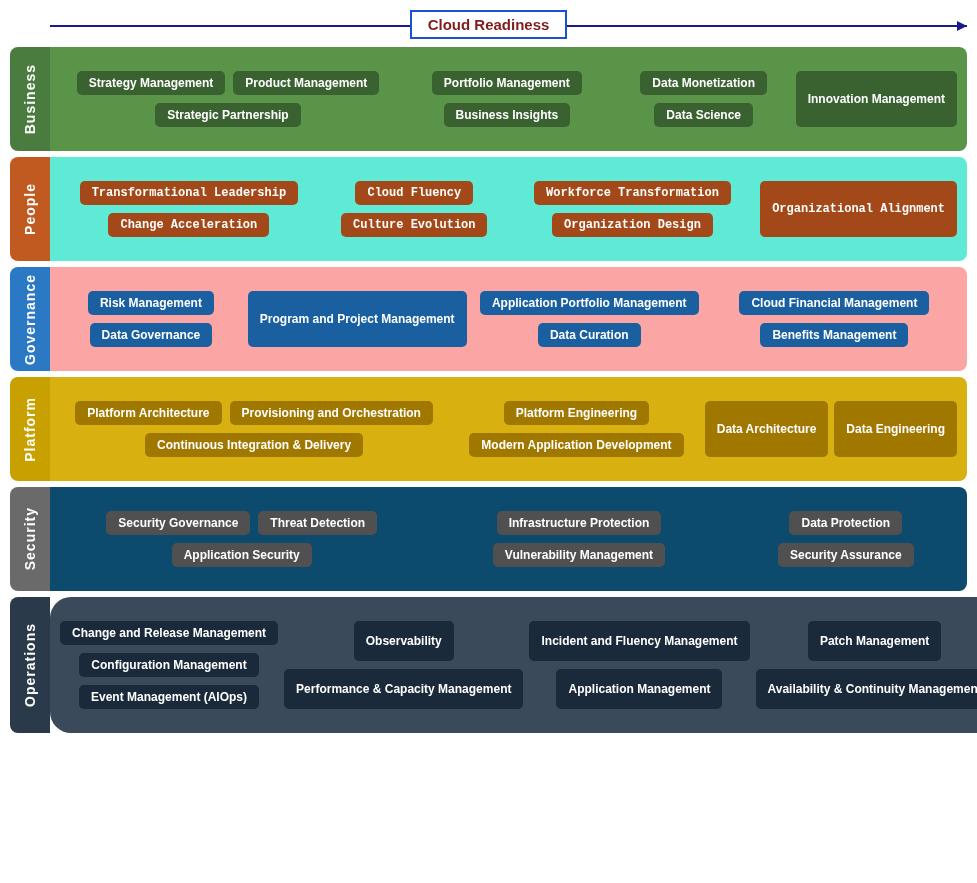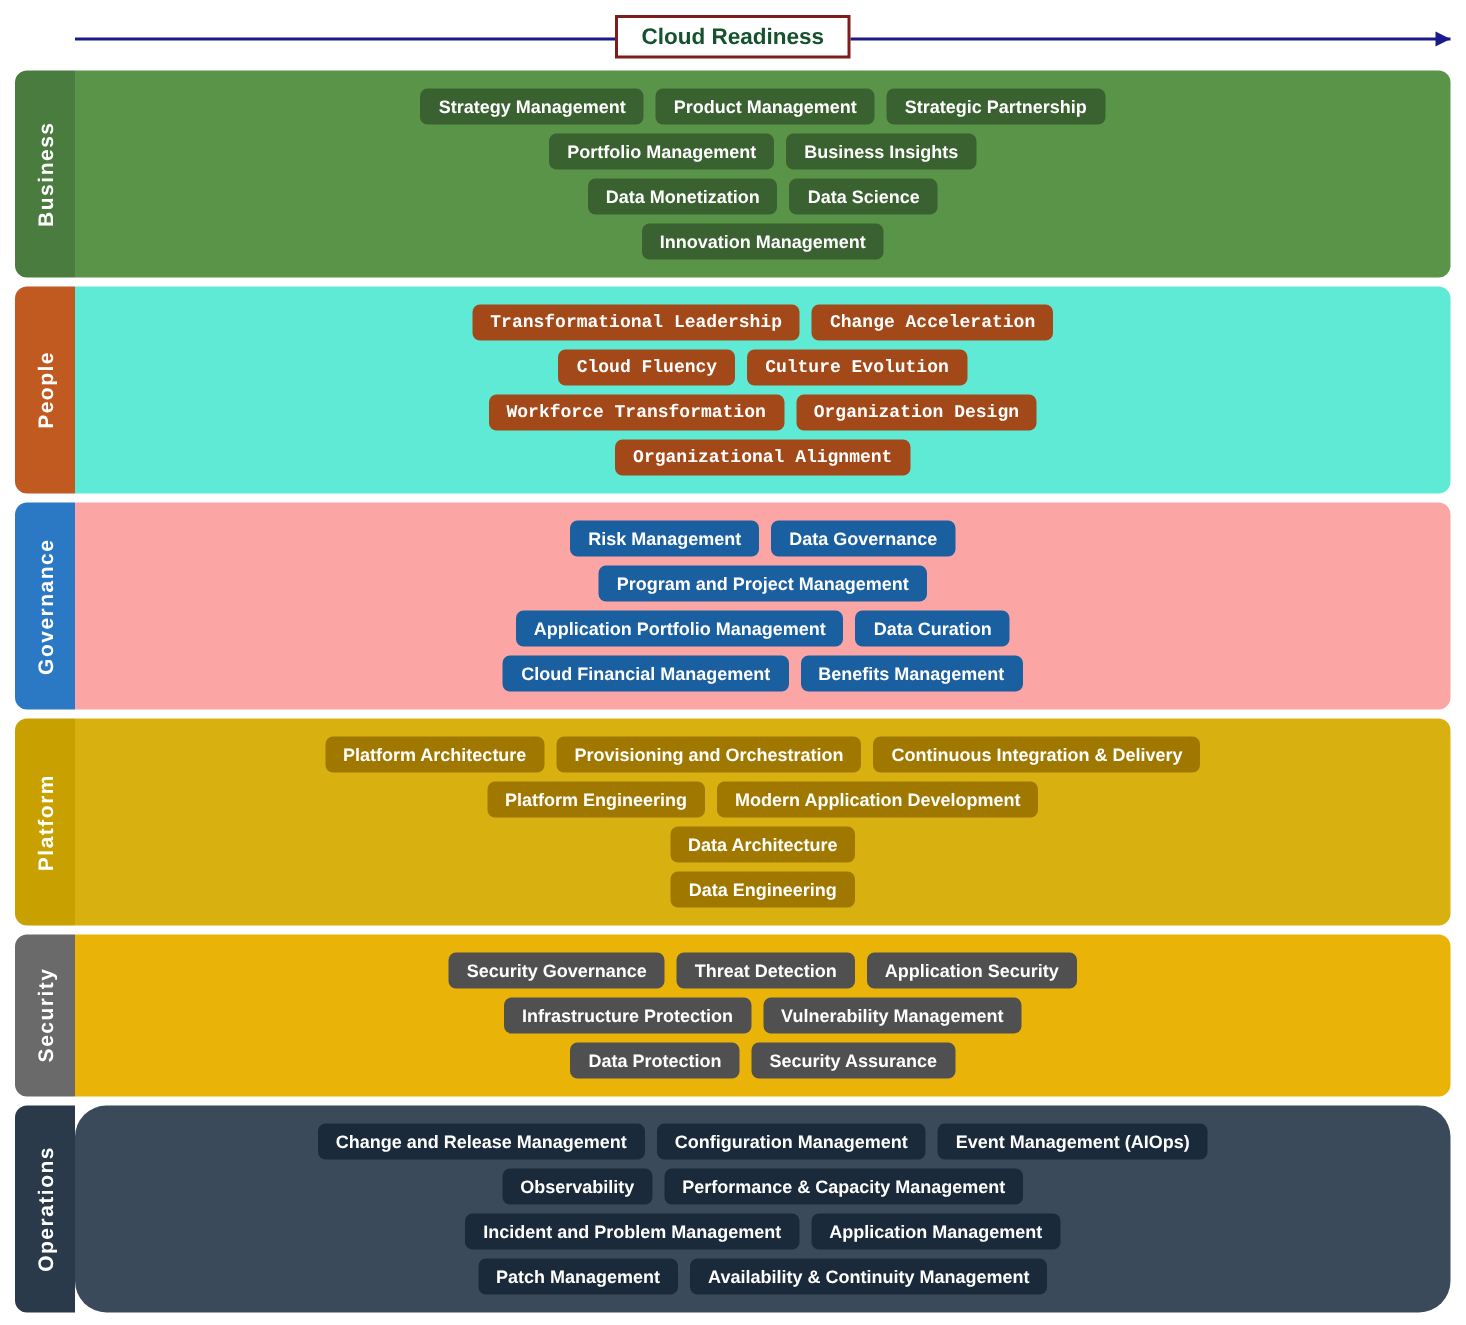--- a/index.html
+++ b/index.html
@@ -33,26 +33,26 @@
       content: '';
       position: absolute;
       right: 0;
       top: -4px;
       border-left: 10px solid #1a1a8c;
       border-top: 5px solid transparent;
       border-bottom: 5px solid transparent;
     }
 
     .header-title-box {
-      border: 2px solid #7f1d1d;
+      border: 2px solid #1d4ed8;
       background: #fff;
       padding: 4px 16px;
       font-weight: bold;
       font-size: 15px;
-      color: #14532d;
+      color: #7f1d1d;
       z-index: 1;
       position: relative;
     }
 
     .section {
       display: flex;
       flex-direction: row;
       margin-bottom: 6px;
       border-radius: 10px;
       overflow: visible;
@@ -73,23 +73,23 @@
       transform: rotate(180deg);
       font-weight: bold;
       font-size: 14px;
       color: #fff;
       letter-spacing: 1px;
     }
 
     .section-content {
       flex: 1;
       border-radius: 0 8px 8px 0;
-      padding: 12px 10px;
-      display: flex;
-      flex-direction: column;
+      padding: 24px 10px;
+      display: flex;
+      flex-direction: row;
       gap: 6px;
     }
 
     .row {
       display: flex;
       flex-direction: row;
       gap: 8px;
       justify-content: center;
       flex-wrap: wrap;
     }
@@ -123,21 +123,21 @@
     .governance-content { background: #fca5a5; }
 
     
     .platform-bg { background: #c8a000; }
     .platform-chip { background: #a07800; }
     .platform-content { background: #d8b010; }
 
     
     .security-bg { background: #6a6a6a; }
     .security-chip { background: #505050; }
-    .security-content { background: #eab308; }
+    .security-content { background: #0c4a6e; }
 
     
     .operations-bg { background: #2a3a4a; }
     .operations-chip { background: #1a2a3a; }
     .operations-content { background: #3a4a5a; border-radius: 21px; }
 
   </style>
 </head>
 <body>
 
@@ -264,21 +264,21 @@
         <div class="row">
           <div class="chip operations-chip">Change and Release Management</div>
           <div class="chip operations-chip">Configuration Management</div>
           <div class="chip operations-chip">Event Management (AIOps)</div>
         </div>
         <div class="row">
           <div class="chip operations-chip">Observability</div>
           <div class="chip operations-chip">Performance &amp; Capacity Management</div>
         </div>
         <div class="row">
-          <div class="chip operations-chip">Incident and Problem Management</div>
+          <div class="chip operations-chip">Incident and Fluency Management</div>
           <div class="chip operations-chip">Application Management</div>
         </div>
         <div class="row">
           <div class="chip operations-chip">Patch Management</div>
           <div class="chip operations-chip">Availability &amp; Continuity Management</div>
         </div>
       </div>
     </div>
   </div>
 

